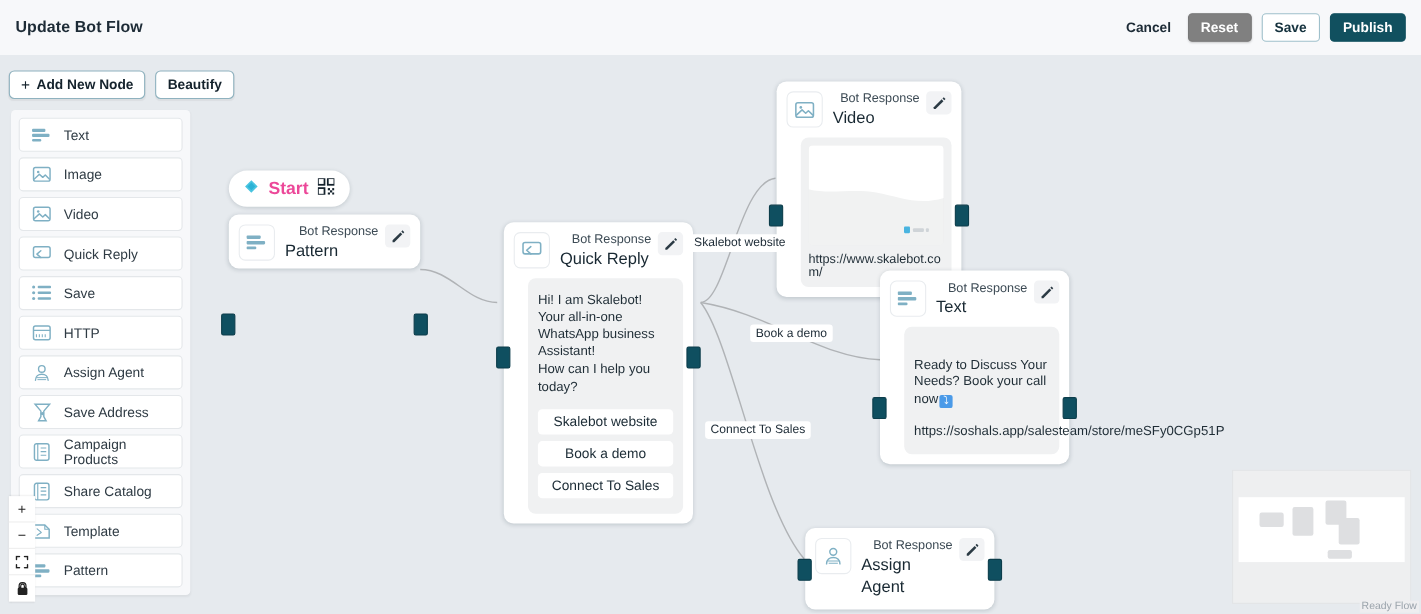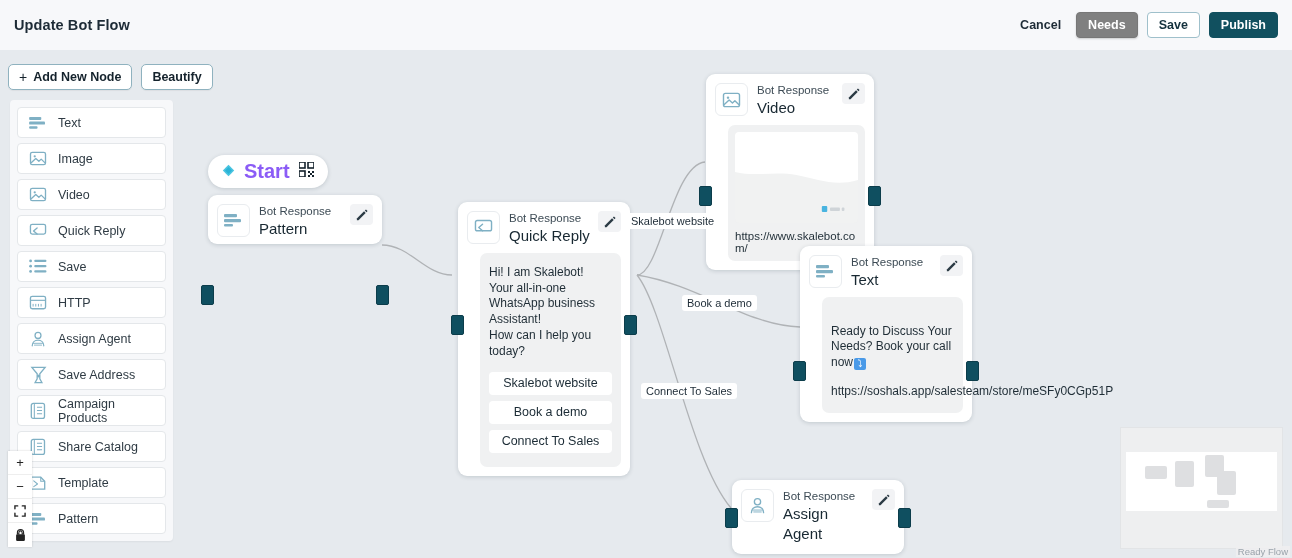--- a/index.html
+++ b/index.html
@@ -111,21 +111,21 @@
     z-index: 20;
   }
   .node-head { display: flex; align-items: flex-start; padding: 9px 9px 5px 9px; }
   .node-thumb {
     width: 33px; height: 33px; flex: 0 0 33px;
     background: #ffffff; border: 1px solid #e9ecef; border-radius: 6px;
     display: flex; align-items: center; justify-content: center;
     color: #6fa3b8; margin-right: 9px;
   }
   .node-titles { flex: 1; min-width: 0; padding-top: 1px; }
-  .node-sub { font-size: 11.5px; color: #3d4b55; line-height: 1.15; }
+  .node-sub { font-size: 11.5px; color: #3d4b55; line-height: 1.15; text-align: right; }
   .node-type { font-size: 15px; color: #182832; line-height: 1.3; margin-top: 1px; }
   .edit-btn {
     width: 23px; height: 21px; flex: 0 0 23px;
     background: #f2f3f5; border-radius: 4px;
     display: flex; align-items: center; justify-content: center;
     cursor: pointer; margin-left: 6px;
   }
   .node-body {
     margin: 2px 9px 9px 22px;
     background: #f0f1f2; border-radius: 7px;
@@ -152,21 +152,21 @@
   .h-left { left: -7px; }
   .h-right { right: -7px; }
 
   
   .start-node {
     position: absolute; background: #ffffff; border-radius: 20px;
     height: 33px; padding: 0 14px;
     display: flex; align-items: center; gap: 9px;
     box-shadow: 0 1px 4px rgba(20,40,55,.17); z-index: 22;
   }
-  .start-label { font-size: 20px; font-weight: bold; color: #8b5cf6; }
+  .start-label { font-size: 16px; font-weight: bold; color: #ec4899; }
 
   
   .edge-label {
     position: absolute; background: #ffffff; border-radius: 3px;
     padding: 2px 5px; font-size: 11px; color: #1d2b36;
     z-index: 25; white-space: nowrap;
   }
 
   
   .minimap {
@@ -190,21 +190,21 @@
 </style>
 </head>
 <body>
 
 <div id="app">
 
   <div class="header">
     <div class="header-title">Update Bot Flow</div>
     <div class="header-actions">
       <div class="btn btn-cancel">Cancel</div>
-      <div class="btn btn-reset">Needs</div>
+      <div class="btn btn-reset">Reset</div>
       <div class="btn btn-save">Save</div>
       <div class="btn btn-publish">Publish</div>
     </div>
   </div>
 
   <div class="toolbar">
     <div class="tbtn">
       <span class="plus">+</span>
       <span>Add New Node</span>
     </div>

